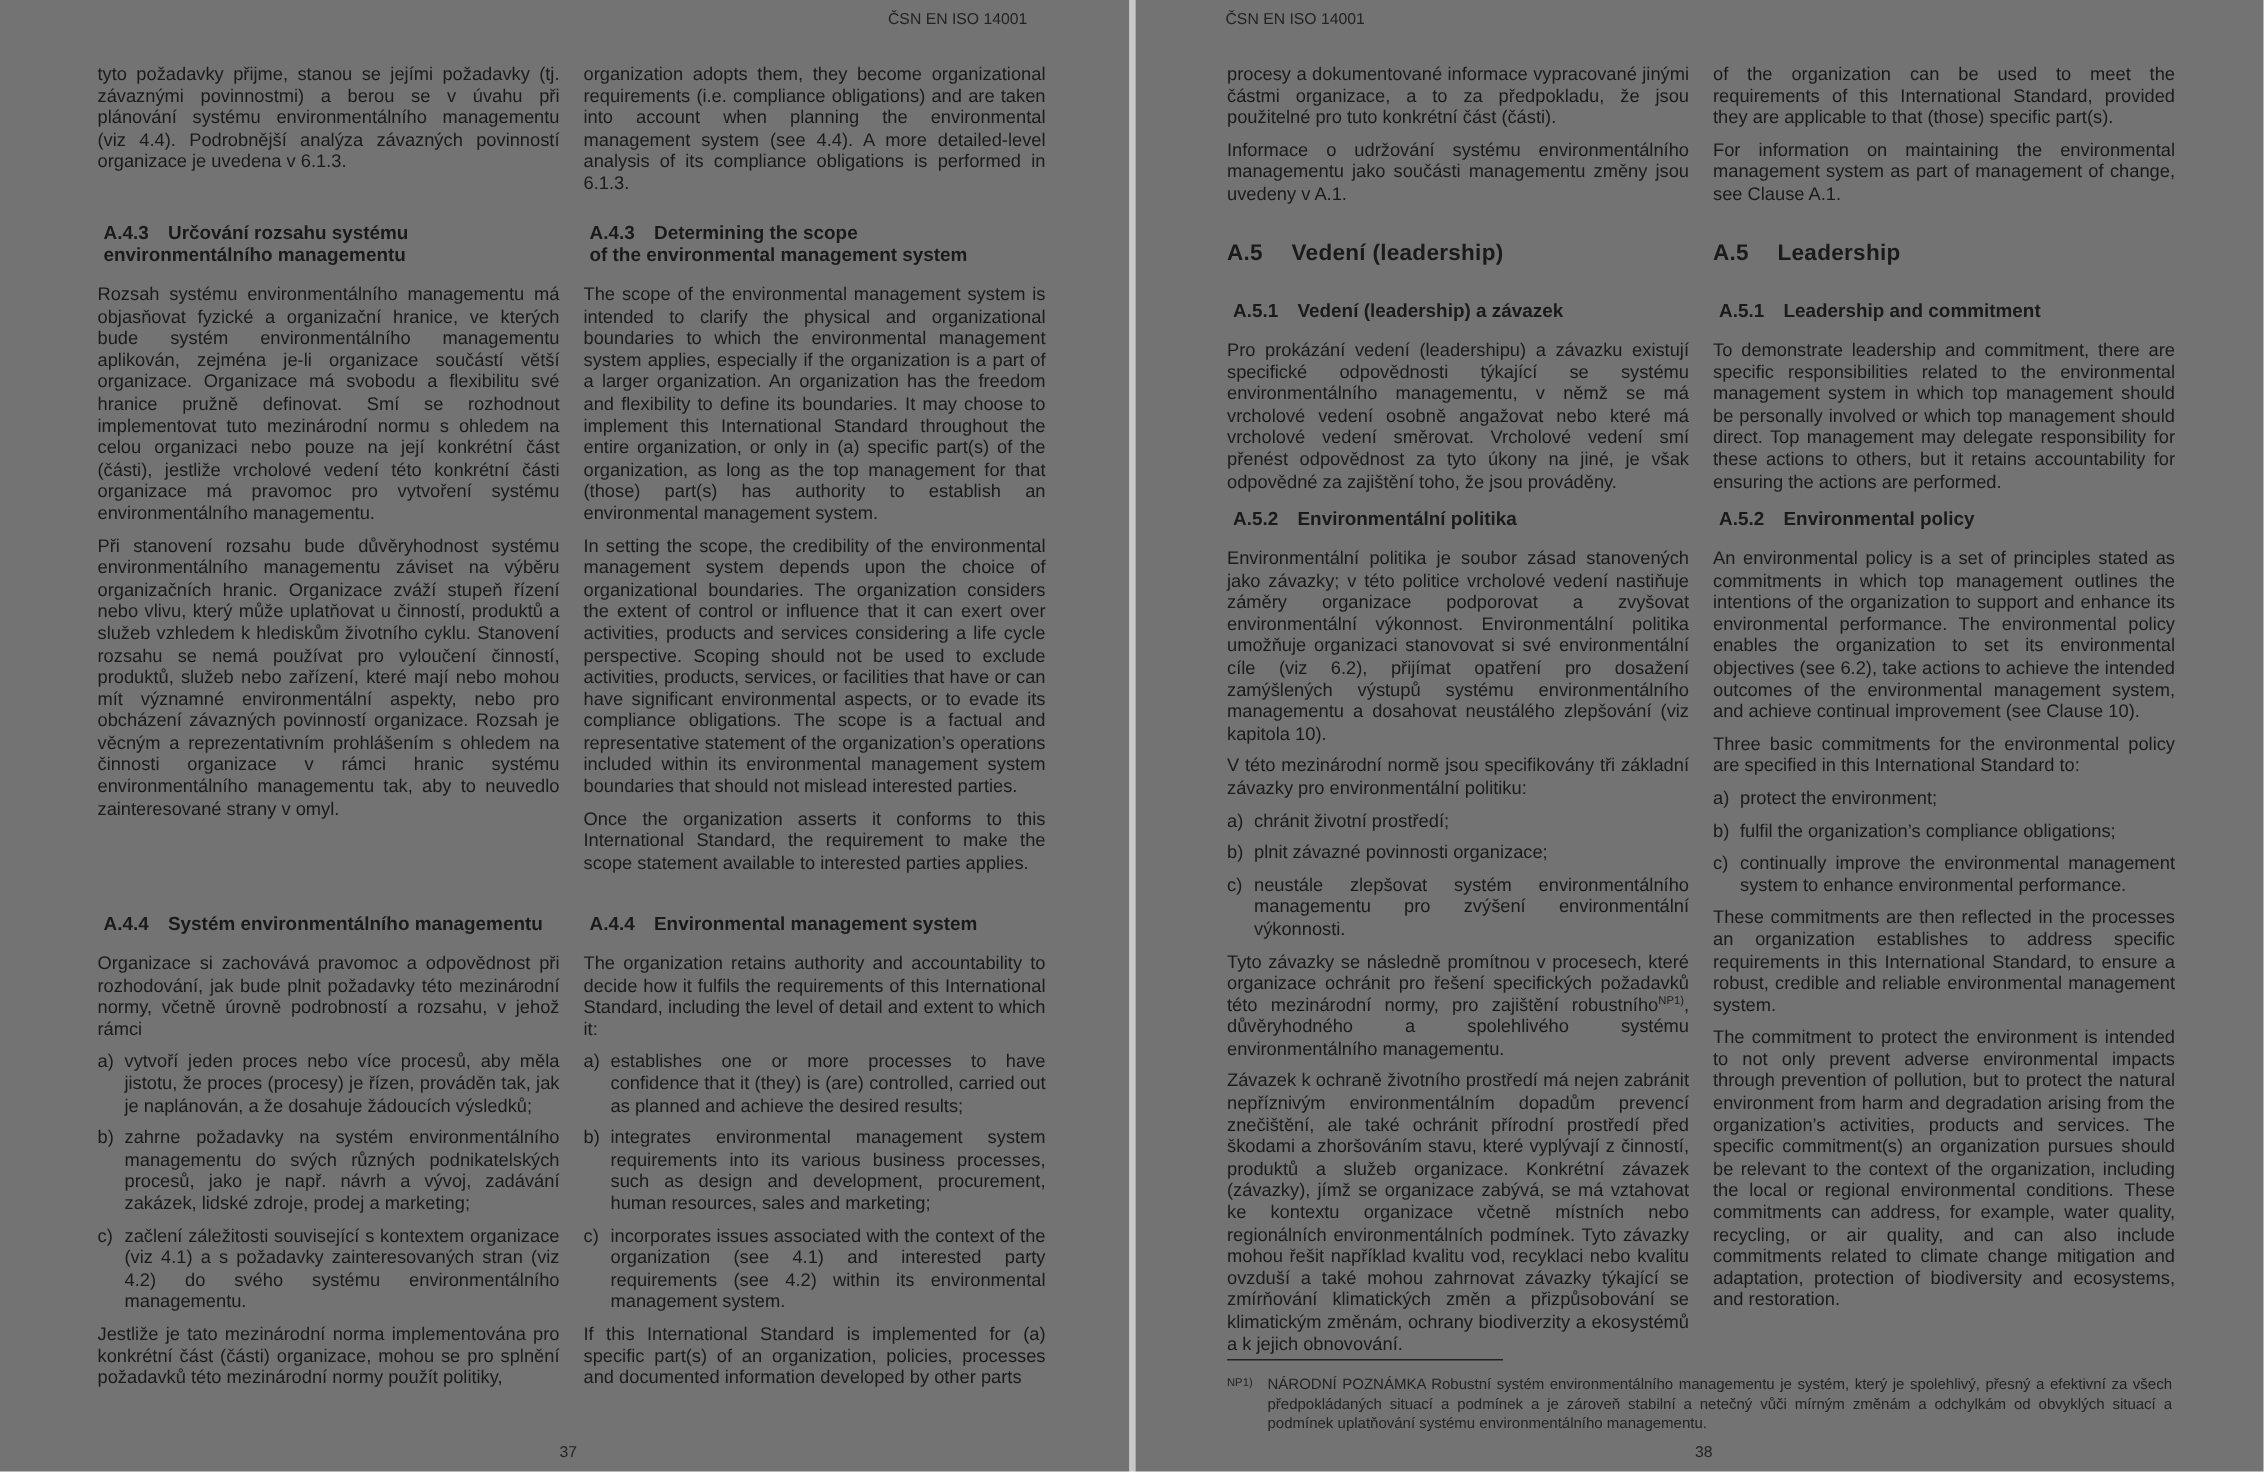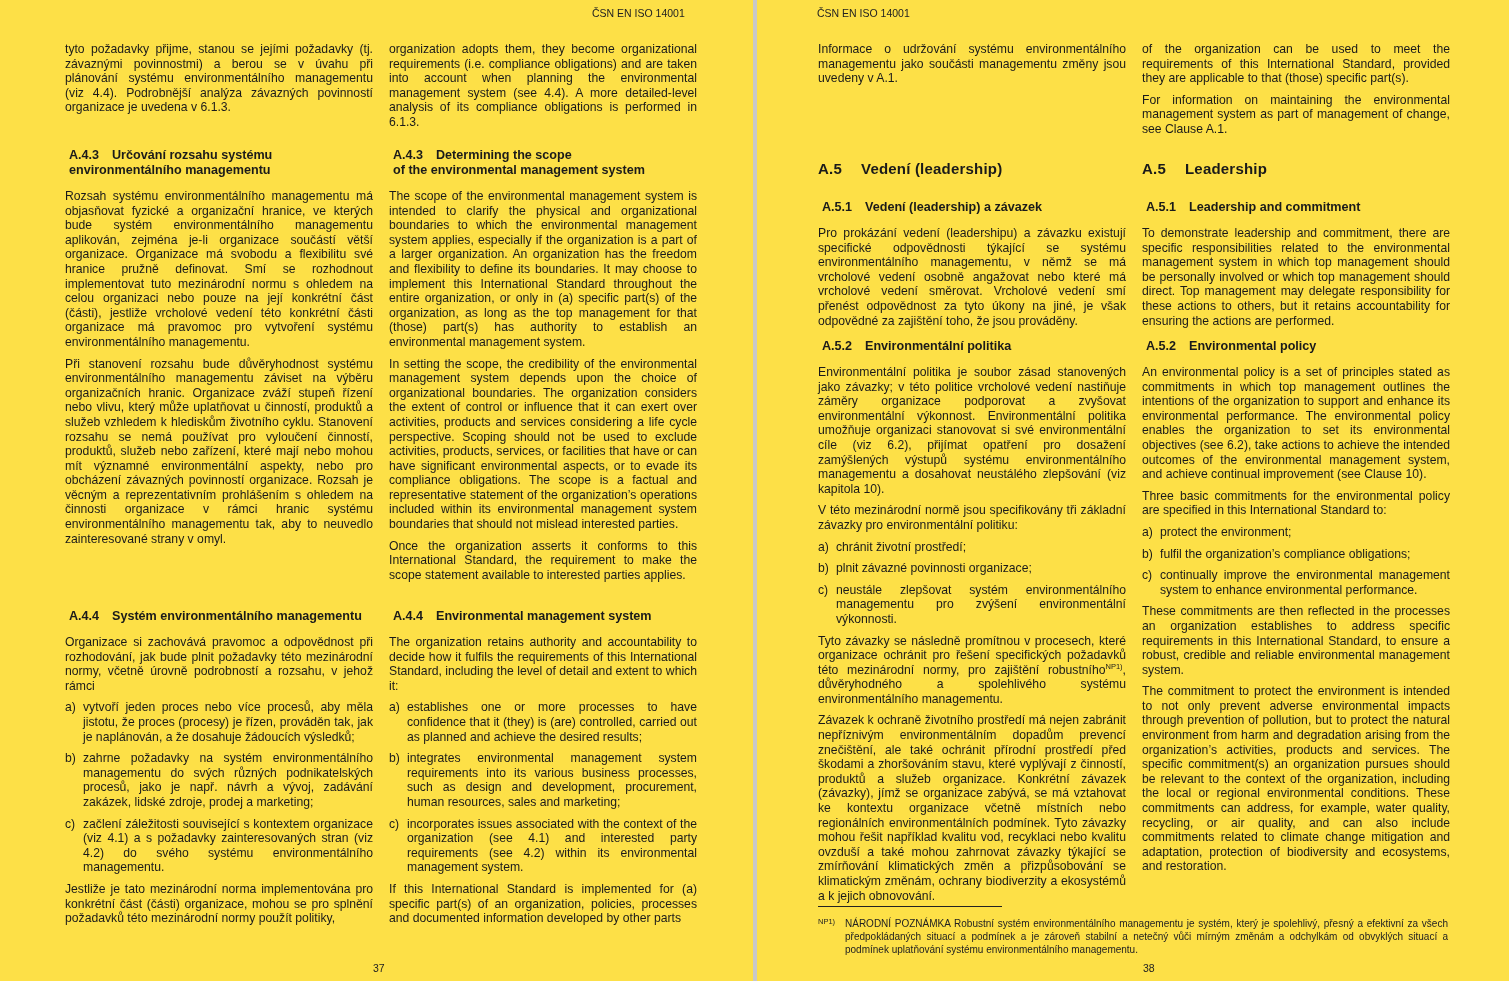--- a/index.html
+++ b/index.html
@@ -2,21 +2,21 @@
 <html><head>
 <meta charset="utf-8">
 <style>
   html, body { margin: 0; padding: 0; }
   body {
     width: 1509px; height: 981px; overflow: hidden; position: relative;
     background: #ffffff;
     font-family: "Liberation Sans", sans-serif;
     color: #1a1a1a;
   }
-  .page { position: absolute; top: 0; height: 981px; background: #fde047; }
+  .page { position: absolute; top: 0; height: 981px; background: #737373; }
   #page-left { left: 0; width: 753px; }
   #page-right { left: 757px; width: 752px; }
   .gutter { position: absolute; left: 753px; top: 0; width: 4px; height: 981px; background: #c8c8c8; }
   .running-head { position: absolute; top: 7px; font-size: 10.5px; color: #222; }
   .page-num { position: absolute; top: 962px; font-size: 10.5px; color: #222; }
   .col { position: absolute; width: 308px; font-size: 12.2px; line-height: 14.6px; }
   .col p { margin: 0 0 7px 0; text-align: justify; }
   .h3 { font-weight: bold; font-size: 12.6px; line-height: 15px; margin: 4px; }
   .h3 .num { display: inline-block; width: 43px; }
   .h2 { font-weight: bold; font-size: 15px; line-height: 18px; margin: 0; letter-spacing: 0.2px; }
@@ -103,24 +103,25 @@
     <p>If this International Standard is implemented for (a) specific part(s) of an organization, policies, processes and documented information developed by other parts</p>
   </div>
 
   <div class="page-num" style="left:373px;">37</div>
 </div>
 
 <div class="gutter"></div>
 
 <div class="page" id="page-right">
   <div class="running-head" style="left:60px;">ČSN EN ISO 14001</div>
-  <div class="page-num" style="left:386px;">38</div>
+  <div class="page-num" style="left:373px;">38</div>
 </div>
 
 <div class="col" style="left:818px; top:42px;">
+  <p>procesy a dokumentované informace vypracované jinými částmi organizace, a to za předpokladu, že jsou použitelné pro tuto konkrétní část (části).</p>
   <p>Informace o udržování systému environmentálního managementu jako součásti managementu změny jsou uvedeny v A.1.</p>
 </div>
 <div class="col" style="left:818px; top:160px;">
   <div class="h2">
     <span class="num">A.5</span><span>Vedení (leadership)</span>
   </div>
 </div>
 <div class="col" style="left:818px; top:196px;">
   <div class="h3">
     <span class="num">A.5.1</span><span>Vedení (leadership) a závazek</span>

